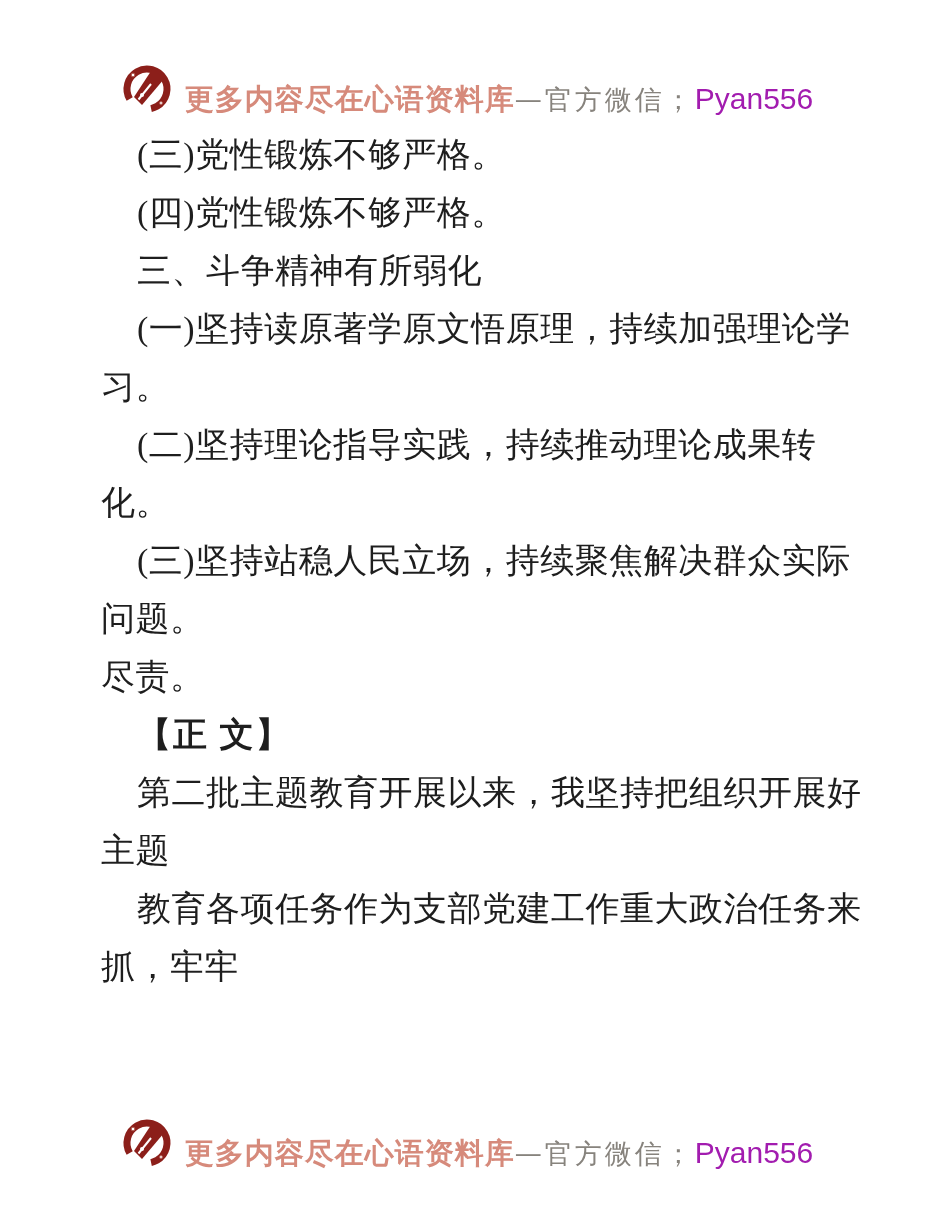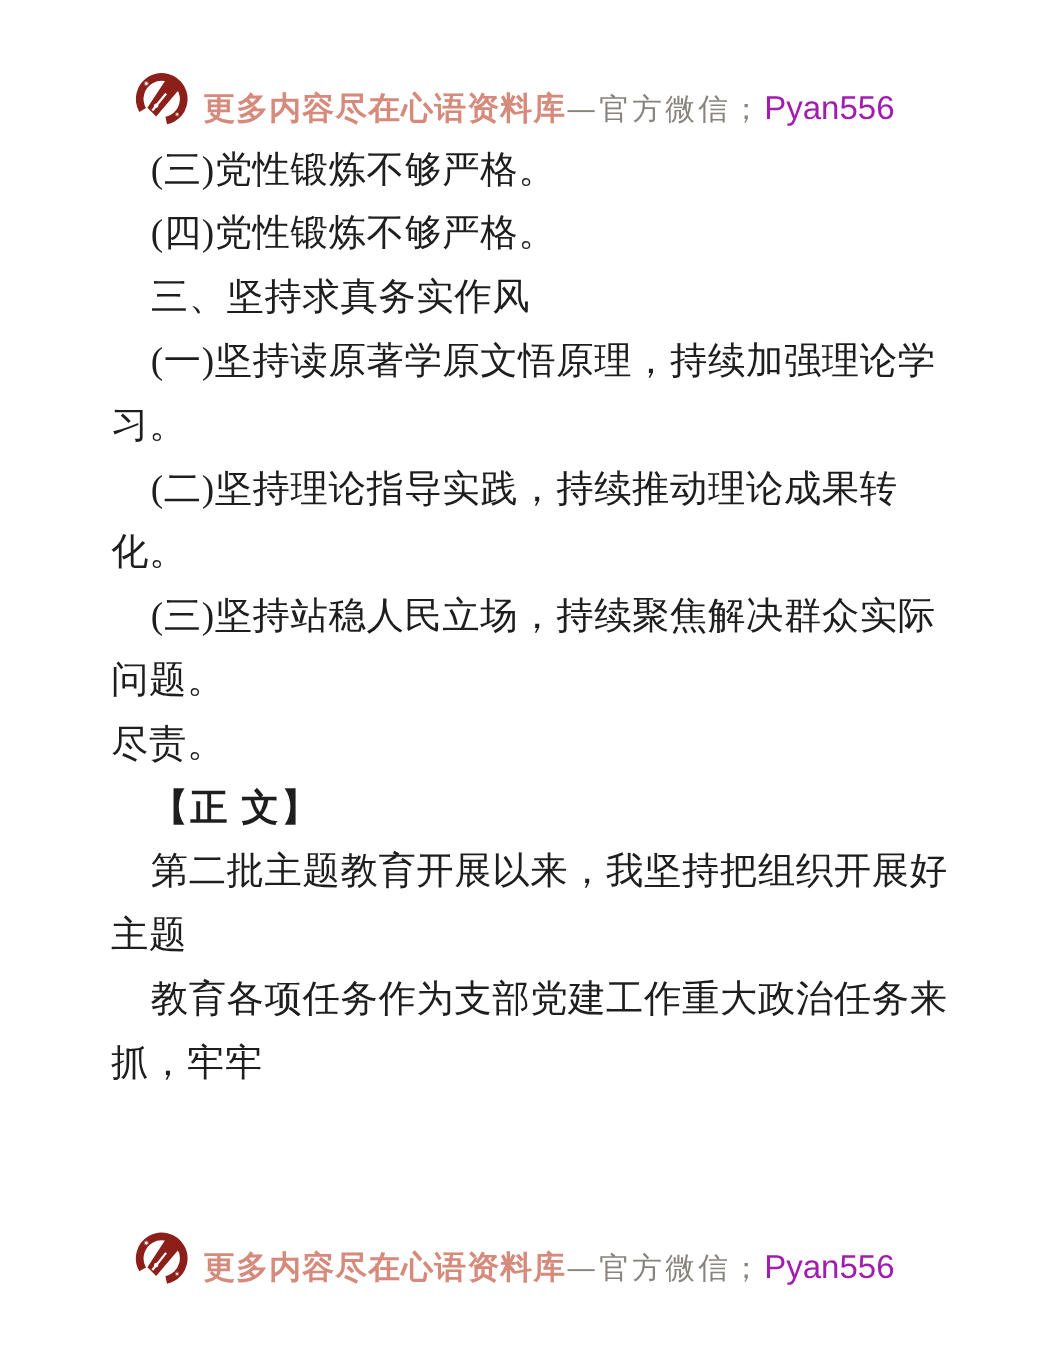--- a/index.html
+++ b/index.html
@@ -11,21 +11,21 @@
     font-family: "Liberation Serif", "DejaVu Serif", serif;
   }
   .page { position: absolute; inset: 0; }
 
   
   .watermark {
     position: absolute;
     left: 0; right: 16px;
     height: 54px;
     display: flex;
-    align-items: center;
+    align-items: flex-start;
     justify-content: center;
     gap: 12px;
     white-space: nowrap;
   }
   .watermark.top { top: 63px; }
   .watermark.bottom { top: 1117px; }
   .wm-logo { width: 52px; height: 52px; flex: 0 0 auto; }
   .wm-text { display: inline-flex; align-items: baseline; }
   .wm-prefix {
     color: #d68a7b;
@@ -85,21 +85,21 @@
     <span class="wm-text">
       <span class="wm-prefix">更多内容尽在心语资料库</span>
       <span class="wm-channel">—官方微信；</span>
       <span class="wm-account">Pyan556</span>
     </span>
   </div>
 
   <div class="doc-body">
     <div class="doc-line indent">(三)党性锻炼不够严格。</div>
     <div class="doc-line indent">(四)党性锻炼不够严格。</div>
-    <div class="doc-line indent">三、坚持求真务实作风</div>
+    <div class="doc-line indent">三、斗争精神有所弱化</div>
     <div class="doc-line indent">(一)坚持读原著学原文悟原理，持续加强理论学</div>
     <div class="doc-line">习。</div>
     <div class="doc-line indent">(二)坚持理论指导实践，持续推动理论成果转</div>
     <div class="doc-line">化。</div>
     <div class="doc-line indent">(三)坚持站稳人民立场，持续聚焦解决群众实际</div>
     <div class="doc-line">问题。</div>
     <div class="doc-line">尽责。</div>
     <div class="doc-line indent heading">【正 文】</div>
     <div class="doc-line indent">第二批主题教育开展以来，我坚持把组织开展好</div>
     <div class="doc-line">主题</div>

